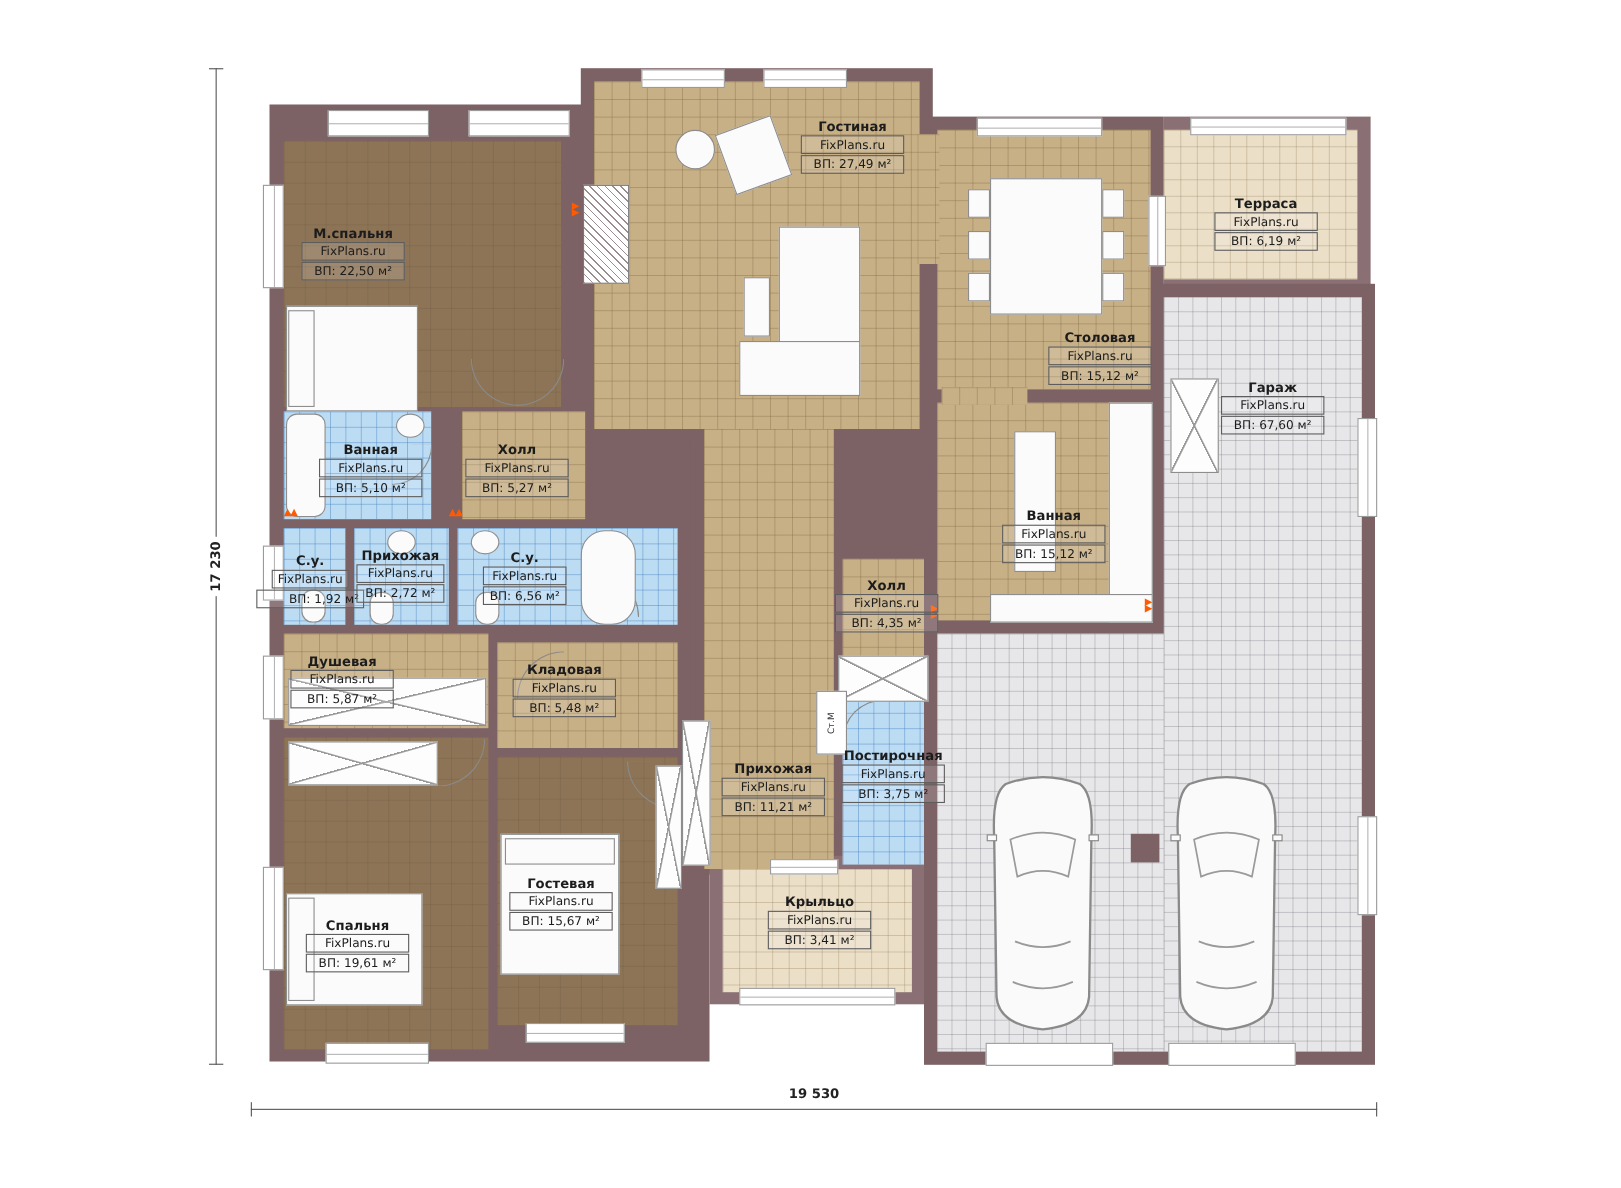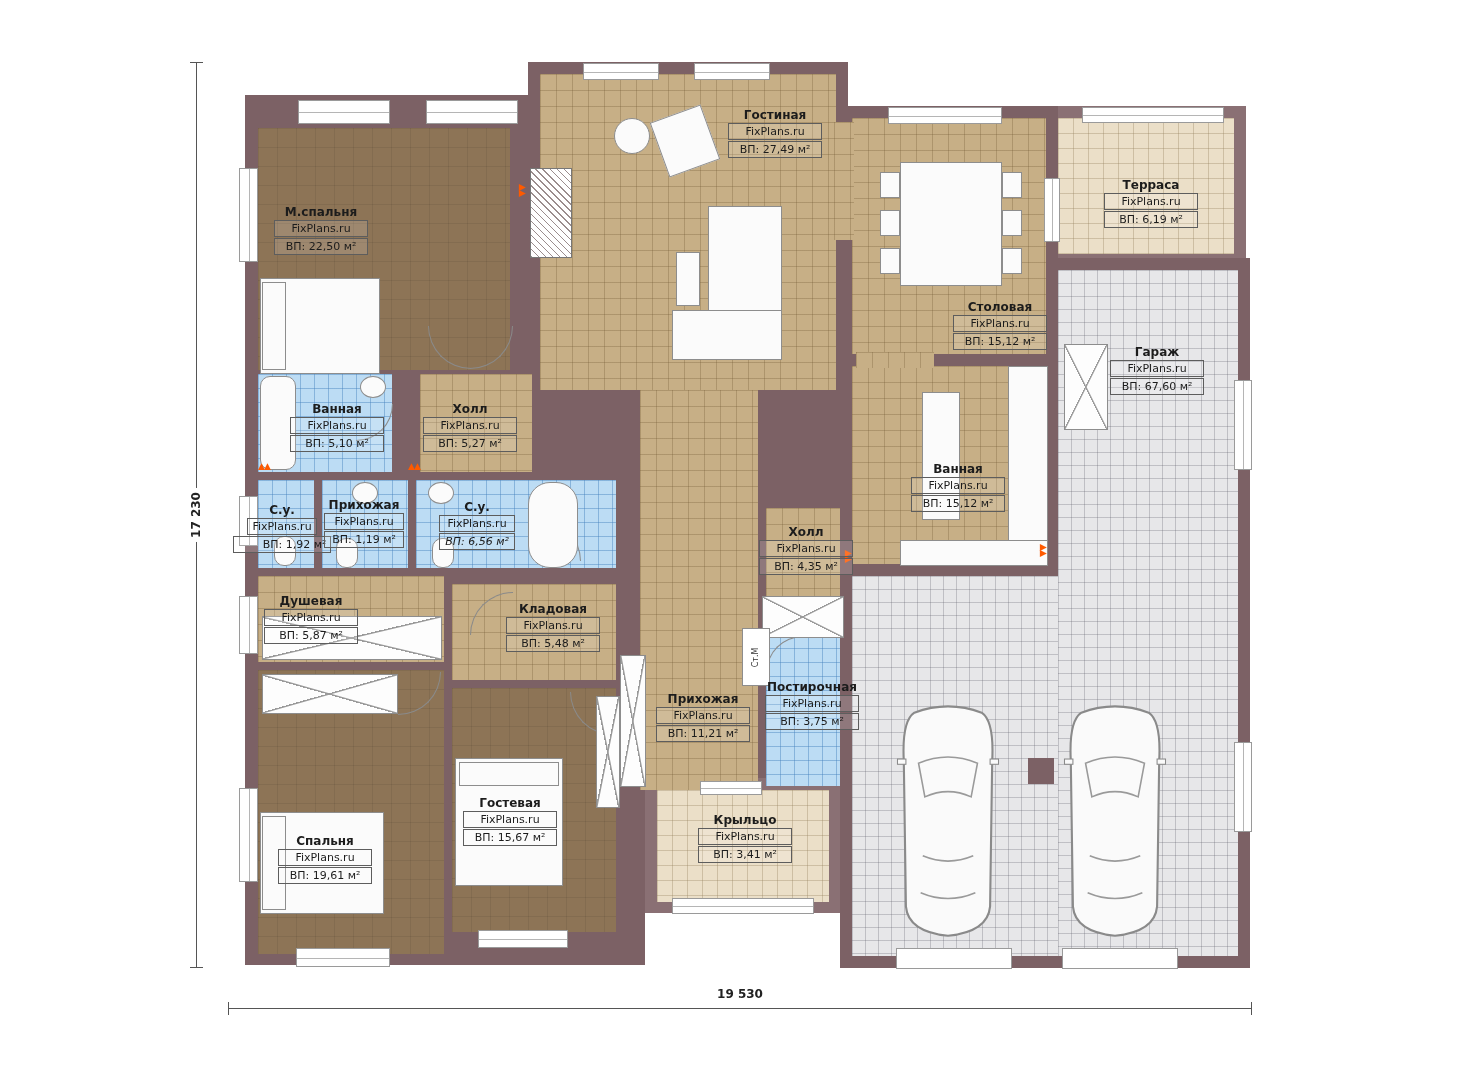--- a/index.html
+++ b/index.html
@@ -234,43 +234,43 @@
     <div class="rbox">ВП: 5,27 м²</div>
   </div>
   <div class="rlabel" style="left:282px;top:503px;">
     <div class="rname">С.у.</div>
     <div class="rbox" style="min-width:60px;">FixPlans.ru</div>
     <div class="rbox" style="min-width:60px;padding-left:29px;">ВП: 1,92 м²</div>
   </div>
   <div class="rlabel" style="left:364px;top:498px;">
     <div class="rname">Прихожая</div>
     <div class="rbox" style="min-width:70px;">FixPlans.ru</div>
-    <div class="rbox" style="min-width:70px;">ВП: 1,19 м²</div>
+    <div class="rbox" style="min-width:70px;">ВП: 2,72 м²</div>
   </div>
   <div class="rlabel" style="left:477px;top:500px;">
     <div class="rname">С.у.</div>
     <div class="rbox" style="min-width:66px;">FixPlans.ru</div>
-    <div class="rbox" style="min-width:66px;font-style:italic;">ВП: 6,56 м²</div>
+    <div class="rbox" style="min-width:66px;">ВП: 6,56 м²</div>
   </div>
   <div class="rlabel" style="left:958px;top:462px;">
     <div class="rname">Ванная</div>
     <div class="rbox">FixPlans.ru</div>
     <div class="rbox">ВП: 15,12 м²</div>
   </div>
   <div class="rlabel" style="left:806px;top:525px;">
     <div class="rname">Холл</div>
     <div class="rbox">FixPlans.ru</div>
     <div class="rbox">ВП: 4,35 м²</div>
   </div>
   <div class="rlabel" style="left:311px;top:594px;">
     <div class="rname">Душевая</div>
     <div class="rbox">FixPlans.ru</div>
     <div class="rbox">ВП: 5,87 м²</div>
   </div>
-  <div class="rlabel" style="left:513px;top:602px;margin-left:40px;">
+  <div class="rlabel" style="left:513px;top:602px;">
     <div class="rname">Кладовая</div>
     <div class="rbox">FixPlans.ru</div>
     <div class="rbox">ВП: 5,48 м²</div>
   </div>
   <div class="rlabel" style="left:703px;top:692px;">
     <div class="rname">Прихожая</div>
     <div class="rbox">FixPlans.ru</div>
     <div class="rbox">ВП: 11,21 м²</div>
   </div>
   <div class="rlabel" style="left:812px;top:680px;">

